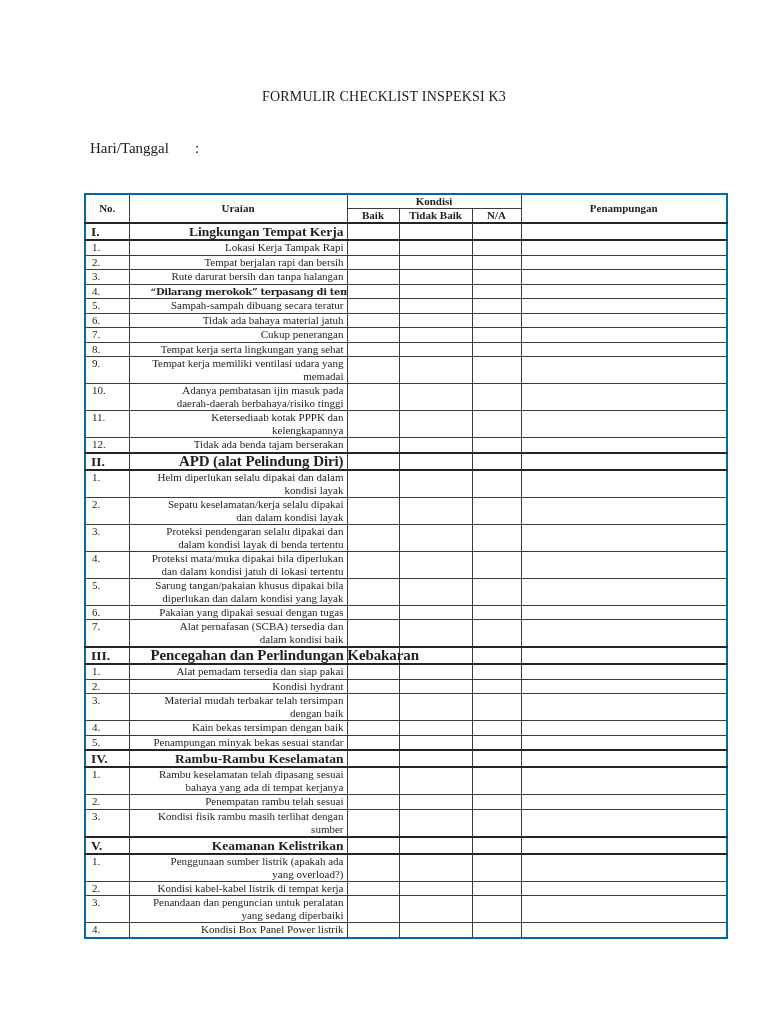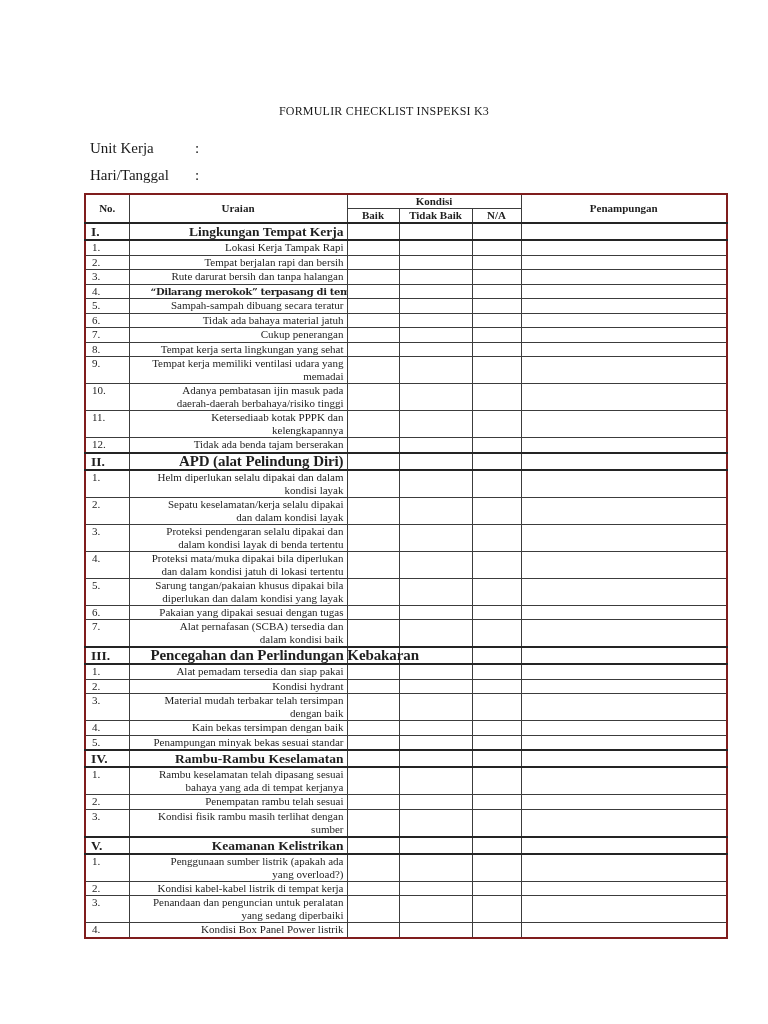--- a/index.html
+++ b/index.html
@@ -2,38 +2,38 @@
 <html><head>
 <meta charset="utf-8">
 <style>
   html,body{margin:0;padding:0;}
   body{
     width:768px;height:1024px;background:#ffffff;position:relative;
     font-family:"Liberation Serif", serif;color:#1c1c1c;
     -webkit-font-smoothing:antialiased;
   }
   .doc-title{
-    position:absolute;top:104px;left:384px;transform:translateX(-50%);
-    font-size:12px;letter-spacing:.2px;white-space:nowrap;color:#1a1a1a;
+    position:absolute;top:89px;left:384px;transform:translateX(-50%);
+    font-size:14px;letter-spacing:.2px;white-space:nowrap;color:#1a1a1a;
   }
   .fields{position:absolute;left:90px;top:140px;font-size:15px;color:#1a1a1a;}
   .field-row{height:27px;line-height:16px;}
   .field-label{display:inline-block;width:105px;}
   .field-colon{display:inline-block;}
   .field-value{display:inline-block;margin-left:10px;}
 
   table.checklist{
     position:absolute;left:84px;top:193px;width:642px;
     border-collapse:collapse;table-layout:fixed;
     font-size:11px;line-height:13px;color:#1f1f1f;
   }
   table.checklist, table.checklist td, table.checklist th{
     border:1px solid #3c3c3c;
   }
-  table.checklist{border:2px solid #7f1d1d;}
+  table.checklist{border:2px solid #0369a1;}
   th{font-weight:bold;font-size:11px;padding:0 2px;vertical-align:middle;text-align:center;line-height:13px;}
   td{vertical-align:top;padding:0 2px;}
   td.c-no{padding-left:6px;}
   td.c-ur{padding-left:21px;padding-right:3px;text-align:right;}
   tr.sec td{border-top:2px solid #242424;border-bottom:2px solid #242424;height:15px;line-height:15px;}
   td.sec-num{font-weight:bold;font-size:13.5px;padding-left:5px;}
   td.sec-title{font-weight:bold;white-space:nowrap;overflow:visible;}
   td.sec-title.lg{font-size:13.5px;}
   td.sec-title.md{font-size:15px;letter-spacing:-.1px;line-height:15px;}
   td.emph{
@@ -41,23 +41,20 @@
     letter-spacing:-.35px;white-space:nowrap;overflow:hidden;
   }
   tr.item td{height:13.5px;}
 </style>
 </head>
 <body>
 
 <div class="doc-title">FORMULIR CHECKLIST INSPEKSI K3</div>
 
 <div class="fields">
-  <div class="field-row">
-    <span class="field-label">Unit Kerja</span><span class="field-colon">:</span><span class="field-value"></span>
-  </div>
   <div class="field-row">
     <span class="field-label">Hari/Tanggal</span><span class="field-colon">:</span><span class="field-value"></span>
   </div>
 </div>
 
 <table class="checklist">
   <colgroup>
     <col style="width:44px">
       <col style="width:218px">
       <col style="width:52px">

